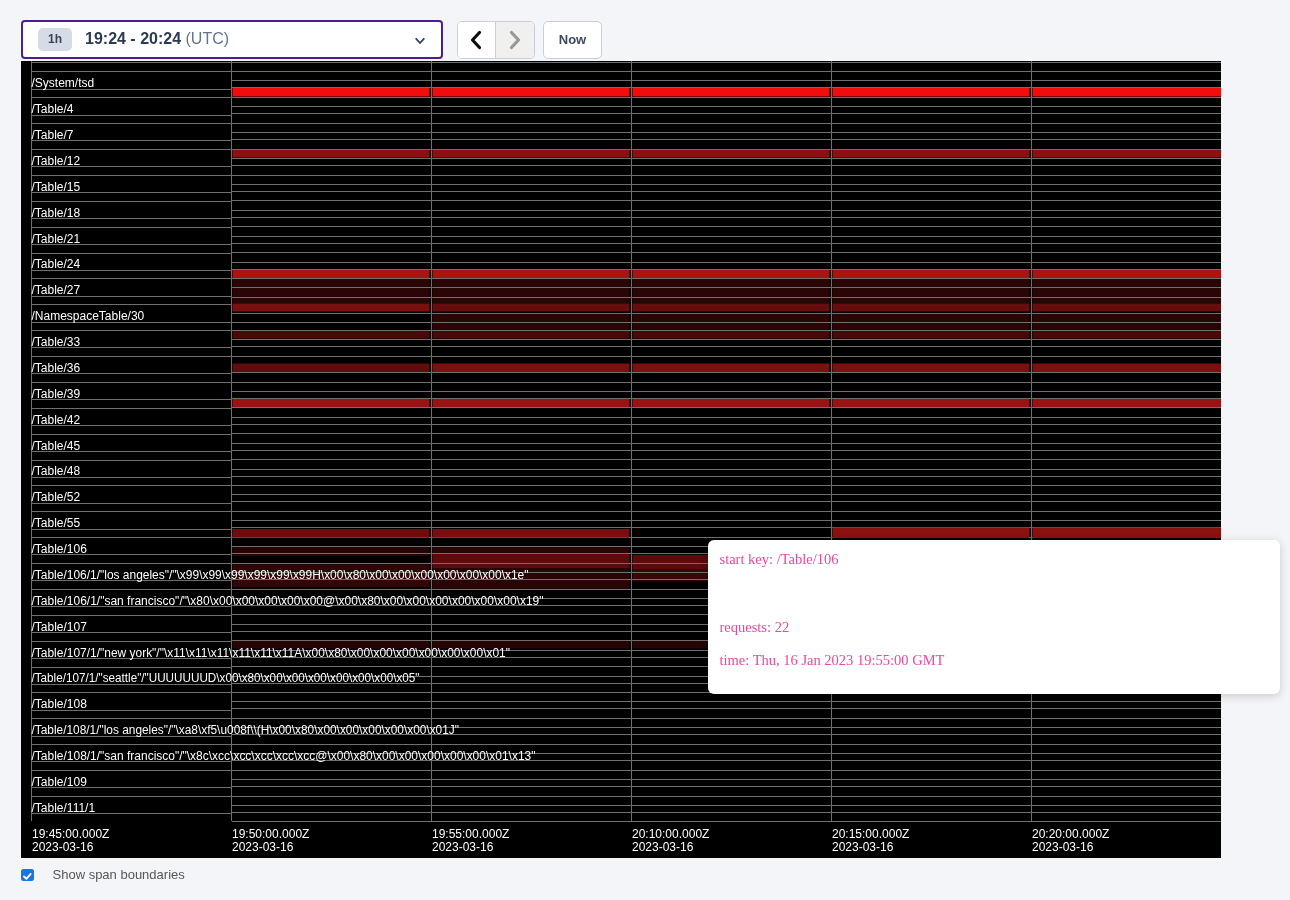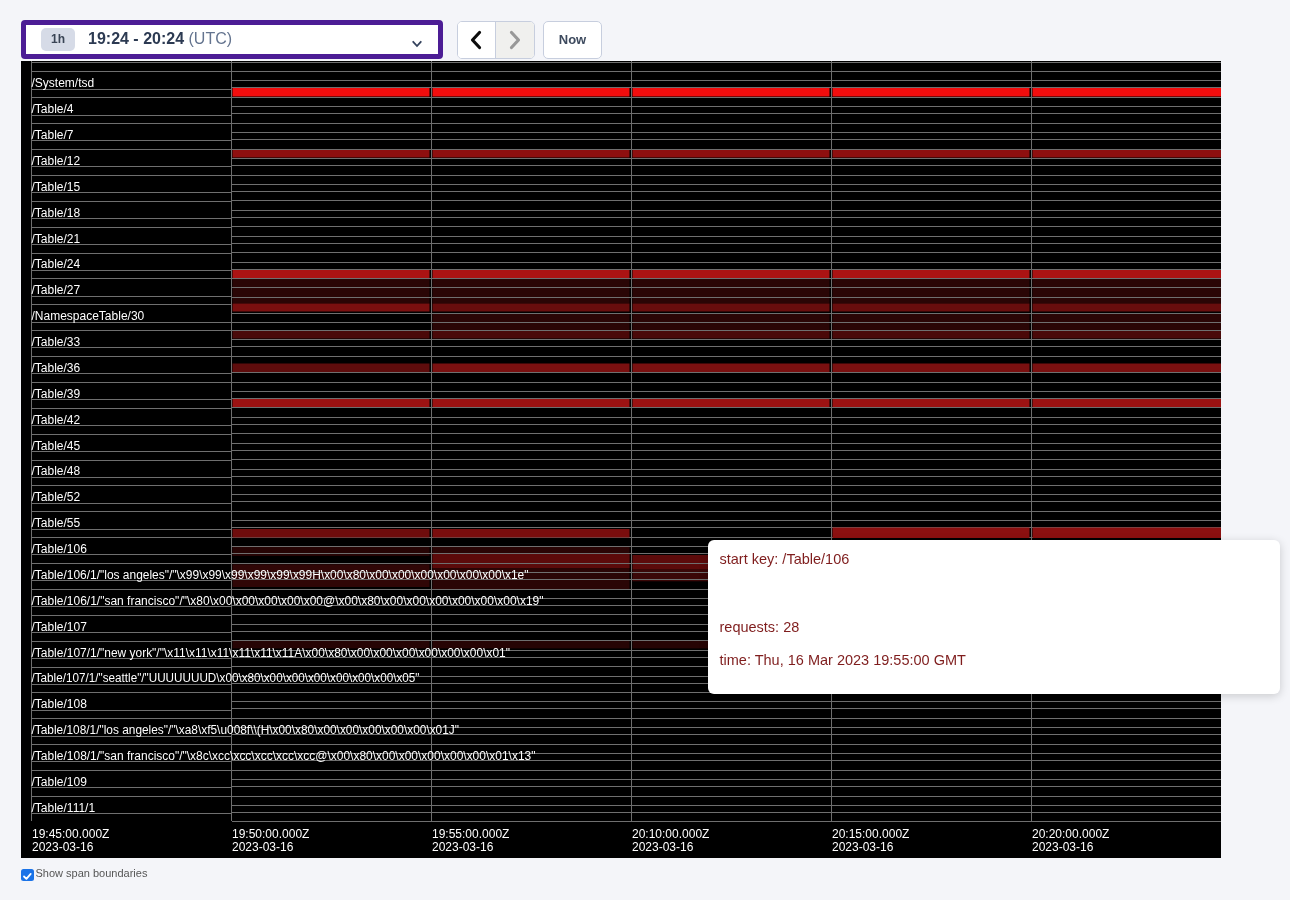--- a/index.html
+++ b/index.html
@@ -1,21 +1,21 @@
 <!DOCTYPE html>
 <html><head>
 <meta charset="utf-8">
 <style>
 * { margin:0; padding:0; box-sizing:border-box; }
 #selector, #btngroup, #btnnow, #checkrow, #canvas svg { filter:blur(0.008px); }
 html,body { width:1290px; height:900px; background:#f4f5f9; font-family:"Liberation Sans",sans-serif; overflow:hidden; }
 .abs { position:absolute; }
 #selector {
   left:21px; top:20px; width:422px; height:38.5px;
-  background:#fff; border:5px solid #4c1d95; border-radius:4px;
+  background:#fff; border:2px solid #4c1d95; border-radius:4px;
   display:flex; align-items:center;
 }
 #badge1h {
   margin-left:15px; width:34px; height:23.5px; background:#d6dbe7; border-radius:5px;
   display:flex; align-items:center; justify-content:center;
   font-size:12px; font-weight:bold; color:#394455;
 }
 #timetext { margin-left:13px; font-size:16px; font-weight:bold; color:#2c3a52; }
 #timetext .utc { font-weight:normal; color:#64748f; }
 #chev { position:absolute; right:15px; top:13px; }
@@ -32,24 +32,24 @@
   border:1px solid #c7cede; border-radius:5px; background:#fff;
   display:flex; align-items:center; justify-content:center;
   font-size:13px; font-weight:bold; color:#3d4a5e;
 }
 #canvas { left:21px; top:61px; width:1200px; height:688px; background:#a16207; will-change:opacity; }
 #tooltip {
   left:708px; top:540px; width:572px; height:154px;
   background:#fff; border-radius:6px; box-shadow:0 2px 10px rgba(0,0,0,0.18);
   z-index:5;
 }
-#tooltip div { position:absolute; left:11.5px; font-size:14.5px; color:#7f1d1d; white-space:pre; }
+#tooltip div { position:absolute; left:11.5px; font-size:14.5px; color:#ec4899; white-space:pre;font-family:Liberation Serif, serif; }
 #checkrow { left:21px; top:868px; display:flex; align-items:flex-start; }
 #checkbox { width:12.5px; height:12.5px; background:#1a73e8; border-radius:2.5px; margin-top:0.5px; }
-#checklabel { margin-left:2px; margin-top:-1px; font-size:11px; color:#565656; }
+#checklabel { margin-left:19px; margin-top:-1px; font-size:13px; color:#565656; }
 </style>
 </head>
 <body>
 <div class="abs" id="selector">
   <div id="badge1h">1h</div>
   <div id="timetext">19:24 - 20:24 <span class="utc">(UTC)</span></div>
   <svg id="chev" width="12" height="12" viewBox="0 0 12 12">
       <path d="M2.2 3.8 L6 8 L9.8 3.8" fill="none" stroke="#33415c" stroke-width="1.8" stroke-linecap="round"></path>
     </svg>
 </div>
@@ -316,21 +316,21 @@
 <text x="611" y="776.5" font-size="12" fill="#fff">20:10:00.000Z</text>
 <text x="611" y="790.0" font-size="12" fill="#fff">2023-03-16</text>
 <text x="811" y="776.5" font-size="12" fill="#fff">20:15:00.000Z</text>
 <text x="811" y="790.0" font-size="12" fill="#fff">2023-03-16</text>
 <text x="1011" y="776.5" font-size="12" fill="#fff">20:20:00.000Z</text>
 <text x="1011" y="790.0" font-size="12" fill="#fff">2023-03-16</text>
 </svg>
 </div>
 <div class="abs" id="tooltip">
   <div style="top:11.0px">start key: /Table/106</div>
-  <div style="top:78.5px">requests: 28</div>
-  <div style="top:112.0px">time: Thu, 16 Mar 2023 19:55:00 GMT</div>
+  <div style="top:78.5px">requests: 22</div>
+  <div style="top:112.0px">time: Thu, 16 Jan 2023 19:55:00 GMT</div>
 </div>
 <div class="abs" id="checkrow">
   <div id="checkbox"><svg width="12.5" height="12.5" viewBox="0 0 12.5 12.5">
         <path d="M3 6.5 L5.4 8.9 L9.7 3.9" fill="none" stroke="#fff" stroke-width="1.8" stroke-linecap="round" stroke-linejoin="round"></path>
       </svg></div>
   <div id="checklabel">Show span boundaries</div>
 </div>
 
 </body></html>

